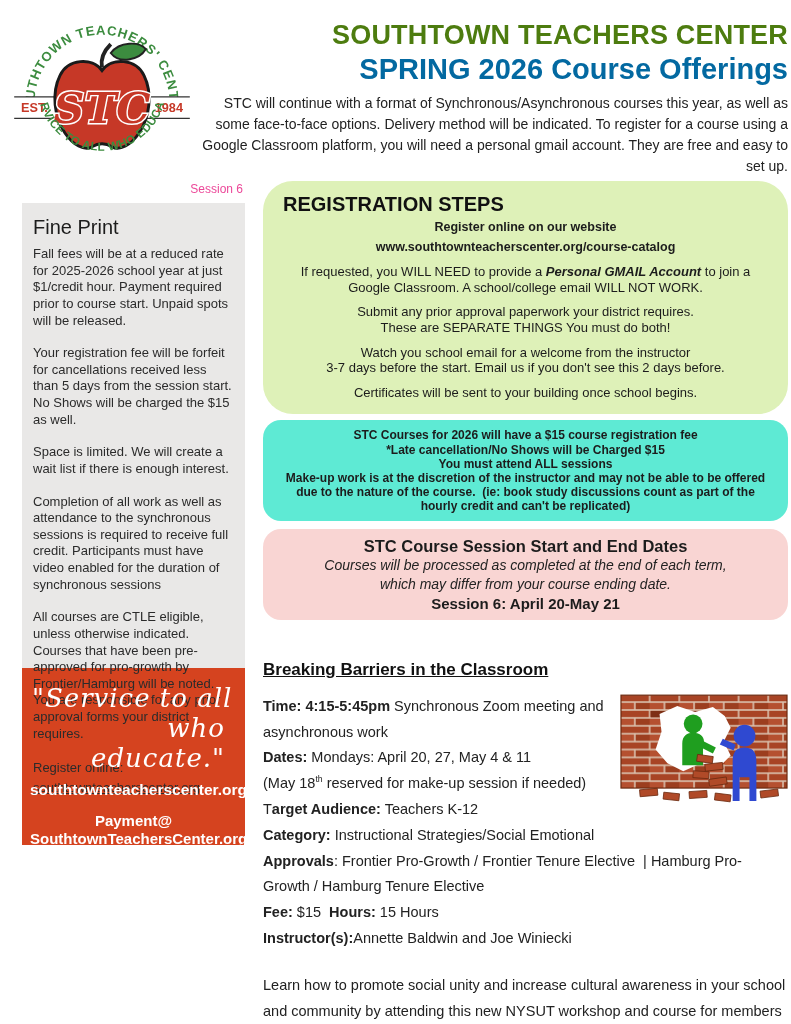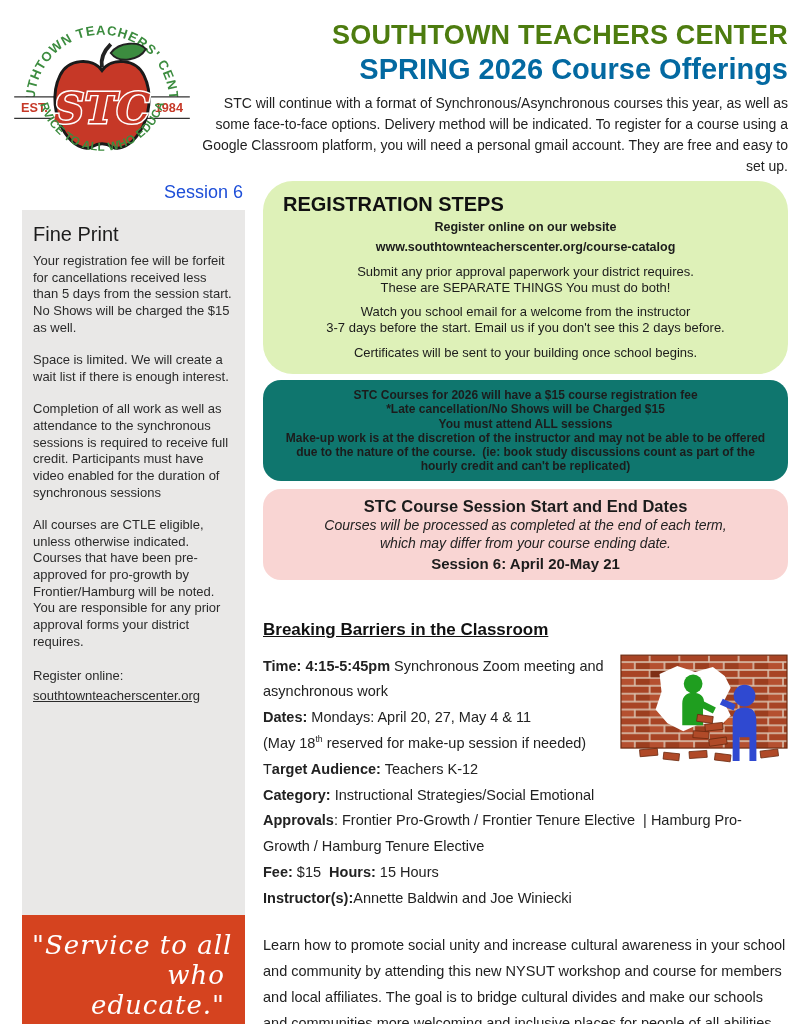--- a/index.html
+++ b/index.html
@@ -16,42 +16,42 @@
   .head-right { flex:1; padding-top:8px; }
   .org-title { color:#4d7c0f; font-size:27px; font-weight:800; text-align:right; letter-spacing:.2px; }
   .page-title { color:#0369a1; font-size:29px; font-weight:800; text-align:right; margin-top:2px; }
   .intro { font-size:14px; line-height:1.5; text-align:right; color:#222; margin-top:7px; }
 
   
   .columns { display:flex; margin:4px 3px 0 22px; gap:18px; }
   .left-col { flex:0 0 223px; width:223px; }
   .main-col { flex:1; min-width:0; }
 
-  .session-label { font-size:18px; color:#1d4ed8; text-align:right; padding:1px 2px 7px 0; }
-
-  .fine-print { background:#e9e8e7; height:705px; padding:13px 11px; }
+  .session-label { font-size:12px; color:#ec4899; text-align:right; padding:1px 2px 7px 0; }
+
+  .fine-print { background:#e9e8e7; height:465px; padding:13px 11px; }
   .fine-print h3 { font-size:20px; font-weight:400; color:#1c1c1c; margin-bottom:7px; }
   .fine-print p { font-size:13px; line-height:1.28; color:#2b2b2b; margin-bottom:16px; }
   .register-line { font-size:13px; line-height:1.5; color:#2b2b2b; }
   .register-line a { color:#2b2b2b; text-decoration:underline; cursor:pointer; }
 
   .contact-card { background:#d5431f; height:177px; color:#fff; text-align:center; padding:16px 8px 10px; }
   .script { font-family:"DejaVu Serif",serif; font-style:italic; font-size:26px; line-height:1.15; letter-spacing:1px; }
   .script .l1 { text-align:left; padding-left:2px; }
   .script .l2 { text-align:right; padding-right:12px; }
   .site { font-weight:700; font-size:15.5px; margin-top:7px; }
   .email { font-weight:700; font-size:15px; margin-top:13px; line-height:1.25; }
 
   
   .green-box { background:#def1b8; border-radius:30px; padding:12px 20px 14px; color:#1c1c1c; }
   .green-box h3 { font-size:20px; font-weight:800; text-align:left; color:#111; }
   .green-sub { font-size:12.5px; font-weight:700; text-align:center; margin-top:4px; line-height:1.25; }
   .step { font-size:13px; text-align:center; margin-top:9px; line-height:1.2; white-space:pre-line; }
 
-  .yellow-box { background:#0f766e; border-radius:18px; margin-top:6px; padding:8px 15px; color:#1c1c1c; }
+  .yellow-box { background:#5eead4; border-radius:18px; margin-top:6px; padding:8px 15px; color:#1c1c1c; }
   .fee-line { font-size:12px; font-weight:700; text-align:center; line-height:1.18; white-space:pre-wrap; }
 
   .pink-box { background:#f9d5d3; border-radius:18px; margin-top:8px; padding:8px 16px; text-align:center; color:#1c1c1c; }
   .pd-title { font-size:16.5px; font-weight:700; }
   .pd-italic { font-style:italic; font-size:14px; line-height:1.3; color:#222; }
   .pd-bold { font-size:15px; font-weight:700; margin-top:2px; }
 
   
   .course { margin-top:40px; }
   .course-title { display:inline-block; font-size:17px; font-weight:800; color:#111; text-decoration:underline; }
@@ -98,20 +98,21 @@
 
   <div class="columns">
 
     <div class="left-col">
       <div class="session-label">Session 6</div>
 
       <div class="fine-print">
         <h3>Fine Print</h3>
         <div>
 
+        <p>Fall fees will be at a reduced rate for 2025-2026 school year at just $1/credit hour. Payment required prior to course start. Unpaid spots will be released.</p>
             <p>Your registration fee will be forfeit for cancellations received less than 5 days from the session start. No Shows will be charged the $15 as well.</p>
             <p>Space is limited. We will create a wait list if there is enough interest.</p>
             <p>Completion of all work as well as attendance to the synchronous sessions is required to receive full credit. Participants must have video enabled for the duration of synchronous sessions</p>
             <p>All courses are CTLE eligible, unless otherwise indicated. Courses that have been pre-approved for pro-growth by Frontier/Hamburg will be noted. You are responsible for any prior approval forms your district requires.</p>
           </div>
         <div class="register-line">
           <span>Register online:</span><br>
           <a>southtownteacherscenter.org</a>
         </div>
       </div>
@@ -130,20 +131,22 @@
     </div>
 
     <div class="main-col">
 
       <div class="green-box">
         <h3>REGISTRATION STEPS</h3>
         <div class="green-sub">Register online on our website</div>
         <div class="green-sub">www.southtownteacherscenter.org/course-catalog</div>
         <div>
 
+        <p class="step"><span>If requested, you WILL NEED to provide a </span><span class="b i">Personal GMAIL Account</span><span> to join a
+Google Classroom. A school/college email WILL NOT WORK.</span></p>
             <p class="step"><span>Submit any prior approval paperwork your district requires.
 These are SEPARATE THINGS You must do both!</span></p>
             <p class="step"><span>Watch you school email for a welcome from the instructor
 3-7 days before the start. Email us if you don't see this 2 days before.</span></p>
             <p class="step"><span>Certificates will be sent to your building once school begins.</span></p>
           </div>
       </div>
 
       <div class="yellow-box">
         <div>

